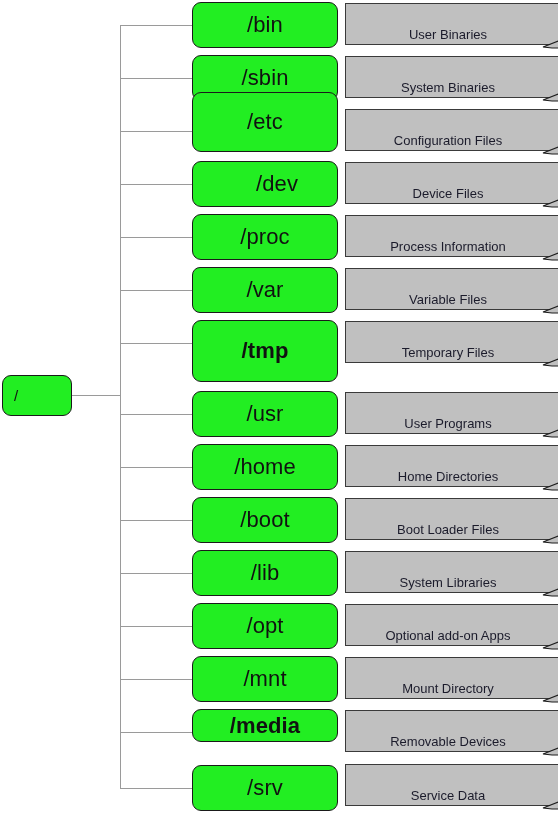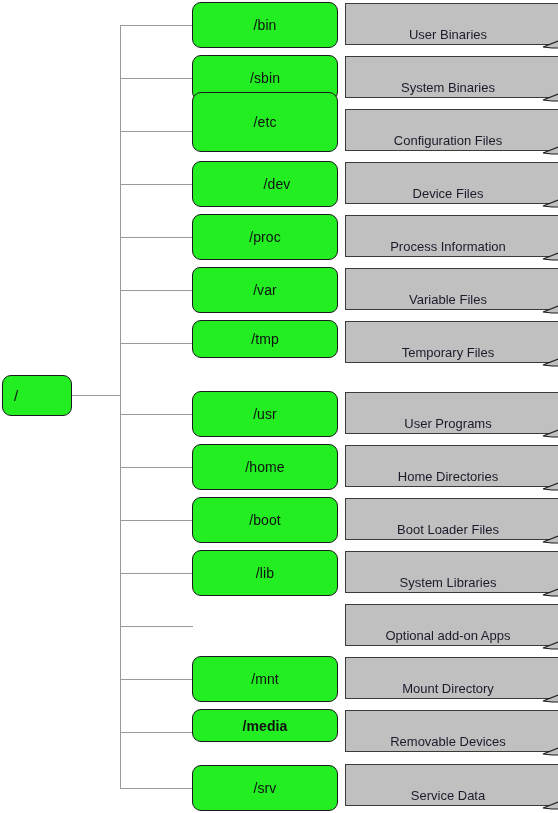--- a/index.html
+++ b/index.html
@@ -50,21 +50,21 @@
   .dir-node {
     position: absolute;
     box-sizing: border-box;
     background: #22ee22;
     border: 1.5px solid #1a1a1a;
     border-radius: 9px;
     display: flex;
     align-items: center;
     justify-content: center;
     color: #111111;
-    font-size: 14px;
+    font-size: 22px;
     letter-spacing: 0.1px;
   }
 
   
   .note-box {
     position: absolute;
     box-sizing: border-box;
     background: #c0c0c0;
     border: 1.5px solid #3a3a3a;
     display: flex;
@@ -163,21 +163,21 @@
     <span>/var</span>
   </div>
   <div class="note-box" style="left:345px; top:268px; width:226px; height:42px;">
     <span class="note-label">Variable Files</span>
     <svg class="note-fold" viewBox="0 0 30 13">
         <path d="M2,11 L20,4 L29,12 L11,12 Z" fill="#c0c0c0" stroke="#1b1b1b" stroke-width="1.1"></path>
       </svg>
   </div>
 
   <div class="branch" style="left:120px; top:343px; width:73px;"></div>
-  <div class="dir-node" style="left:192px; top:320px; width:146px; height:38px;">
+  <div class="dir-node" style="left:192px; top:320px; width:146px; height:62px;font-weight:bold;">
     <span>/tmp</span>
   </div>
   <div class="note-box" style="left:345px; top:321px; width:226px; height:42px;">
     <span class="note-label">Temporary Files</span>
     <svg class="note-fold" viewBox="0 0 30 13">
         <path d="M2,11 L20,4 L29,12 L11,12 Z" fill="#c0c0c0" stroke="#1b1b1b" stroke-width="1.1"></path>
       </svg>
   </div>
 
   <div class="branch" style="left:120px; top:414px; width:73px;"></div>
@@ -218,20 +218,23 @@
     <span>/lib</span>
   </div>
   <div class="note-box" style="left:345px; top:551px; width:226px; height:42px;">
     <span class="note-label">System Libraries</span>
     <svg class="note-fold" viewBox="0 0 30 13">
         <path d="M2,11 L20,4 L29,12 L11,12 Z" fill="#c0c0c0" stroke="#1b1b1b" stroke-width="1.1"></path>
       </svg>
   </div>
 
   <div class="branch" style="left:120px; top:626px; width:73px;"></div>
+  <div class="dir-node" style="left:192px; top:603px; width:146px; height:46px;">
+    <span>/opt</span>
+  </div>
   <div class="note-box" style="left:345px; top:604px; width:226px; height:42px;">
     <span class="note-label">Optional add-on Apps</span>
     <svg class="note-fold" viewBox="0 0 30 13">
         <path d="M2,11 L20,4 L29,12 L11,12 Z" fill="#c0c0c0" stroke="#1b1b1b" stroke-width="1.1"></path>
       </svg>
   </div>
 
   <div class="branch" style="left:120px; top:679px; width:73px;"></div>
   <div class="dir-node" style="left:192px; top:656px; width:146px; height:46px;">
     <span>/mnt</span>

